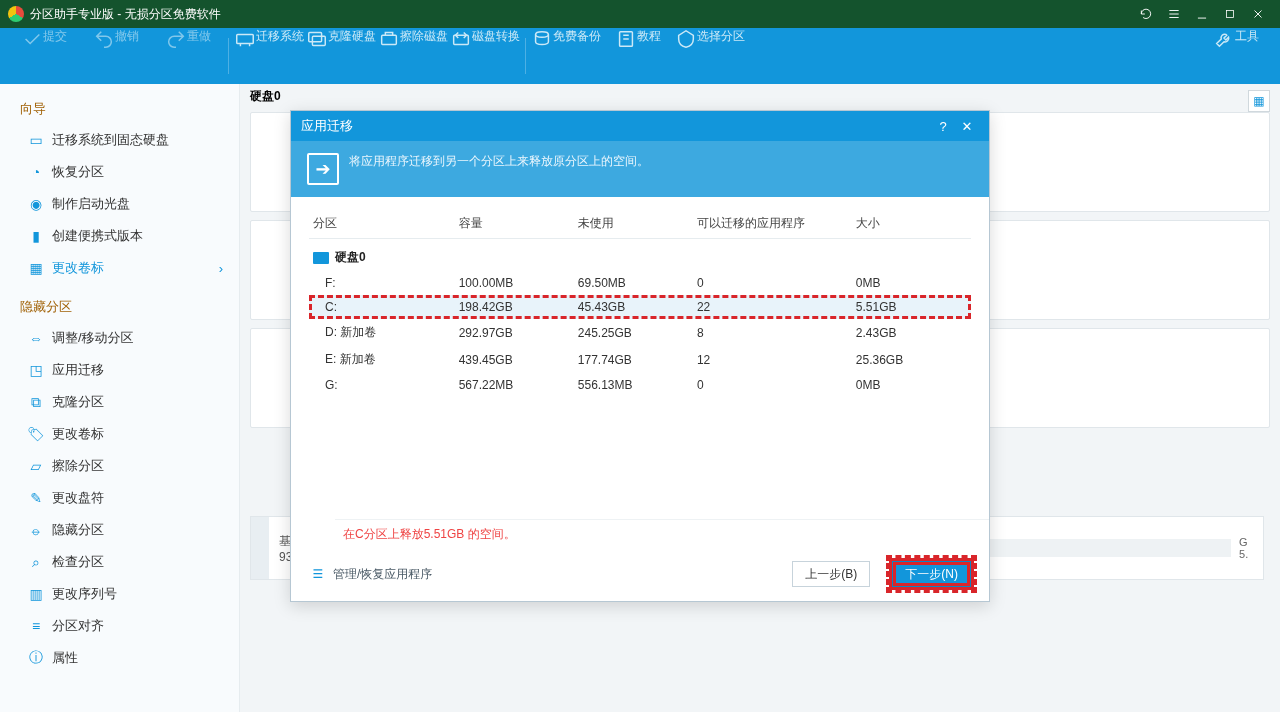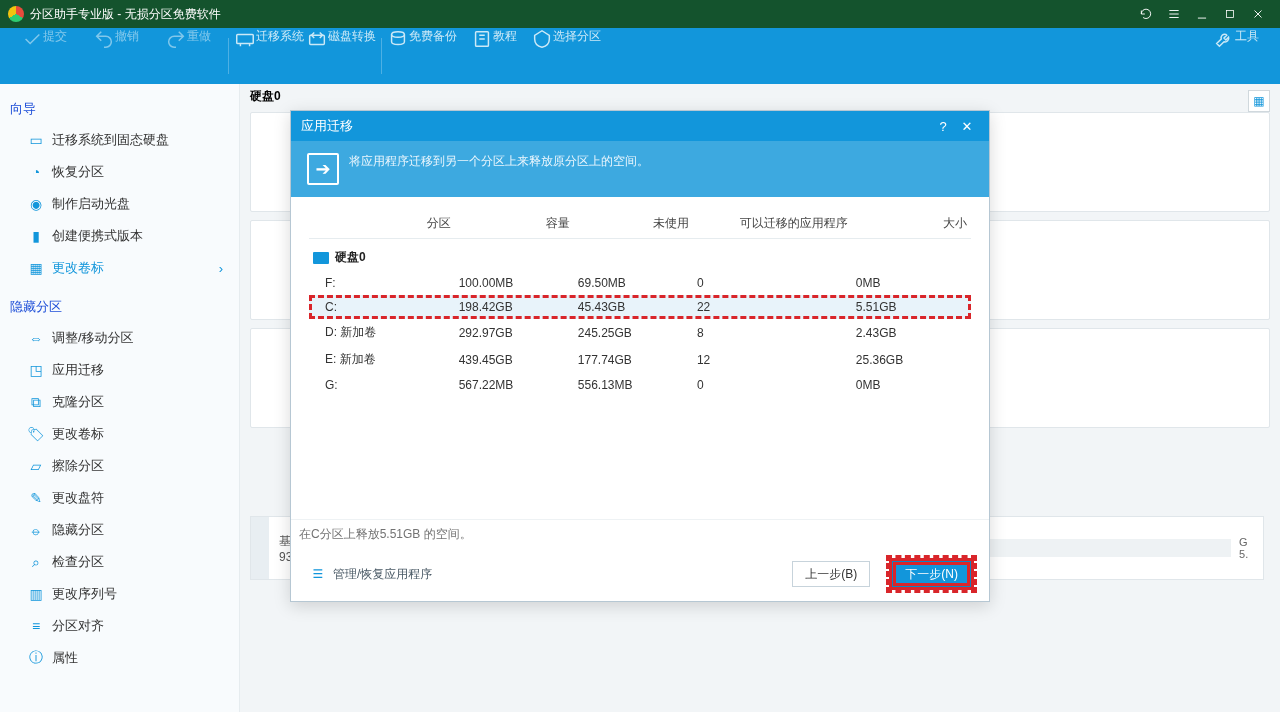--- a/index.html
+++ b/index.html
@@ -15,21 +15,21 @@
 .toolbar { height: 56px; background: #1296db; display:flex; align-items:center; padding: 0 8px; }
 .tbtn { width: 72px; height:56px; display:flex; flex-direction:row; justify-content:center; color:#cce9f7; font-size:12px; cursor:pointer; }
 .tbtn.dis { opacity:.6; }
 .tbtn .tic { width:22px; height:22px; margin-bottom:2px; }
 .tsep { width:1px; height:36px; background:rgba(255,255,255,.25); margin:0 4px; }
 .toolbar .spacer { flex:1; }
 
 
 .main { position:absolute; top:84px; left:0; right:0; bottom:0; display:flex; background:#fff; }
 .sidebar { width:240px; background:#f8fbfd; border-right:1px solid #e6ecef; padding:10px 0; font-size:13px; overflow:auto; }
-.shead { padding:6px 10px; color:#1d4ed8; font-weight:500; }
+.shead { padding:6px 20px; color:#a16207; font-weight:500; }
 .sitem { display:flex; align-items:center; padding:7px 16px 7px 28px; color:#333; cursor:pointer; }
 .sitem .sic { width:16px; height:16px; margin-right:8px; display:inline-flex; align-items:center; justify-content:center; color:#1296db; font-size:14px; }
 .sitem.all { color:#1296db; justify-content:space-between; }
 
 .content { flex:1; position:relative; background:#f2f5f7; }
 .diskblock { margin:8px 10px; background:#fff; border:1px solid #e0e6ea; border-radius:2px; height:100px; }
 
 
 .peekrow { position:absolute; left:10px; right:16px; top:432px; height:64px; background:#fff; border:1px solid #e0e6ea; display:flex; align-items:center; }
 .peekrow .pl { width:18px; background:#e8eef2; height:100%; }
@@ -48,28 +48,28 @@
 .dlg-title .dctl{ width:24px; text-align:center; cursor:pointer; }
 
 .dlg-banner { background:#3da9e0; color:#fff; padding:12px 16px; display:flex; align-items:flex-start; }
 .dlg-banner .bic { width:32px; height:32px; border:2px solid #fff; border-radius:2px; margin-right:10px; display:flex; align-items:center; justify-content:center; font-size:18px; }
 .dlg-banner .bt { font-size:13px; }
 .dlg-banner .bt .h { font-weight:600; font-size:13px; margin-bottom:2px; }
 .dlg-banner .bt .s { font-size:12px; color:#eaf6fd; }
 
 .dlg-body { flex:1; padding:12px 18px; font-size:12px; color:#333; overflow:auto; }
 .ptable { width:100%; border-collapse:collapse; font-size:12px; }
-.ptable th { text-align:right; font-weight:400; color:#444; padding:6px 4px; border-bottom:1px solid #e6ecef;margin-left:15px; }
+.ptable th { text-align:left; font-weight:400; color:#444; padding:6px 4px; border-bottom:1px solid #e6ecef;margin-left:15px; }
 .ptable td { padding:5px 4px; }
 .diskhdr td { padding-top:10px; font-weight:600; color:#222; }
 .diskhdr .dic { display:inline-block; width:16px; height:12px; background:#1296db; margin-right:6px; border-radius:1px; vertical-align:middle; }
 .row-sel td { background:#e8f3fa; }
 .sel-outline { outline:3px dashed #d9252a; outline-offset:-3px; }
 
-.dlg-status { padding:6px 8px 10px; font-size:12px; color:#737373; border-top:1px solid #eef2f4; }
+.dlg-status { padding:6px 8px 10px; font-size:12px; color:#ef4444; border-top:1px solid #eef2f4;margin-left:44px; }
 .dlg-footer { padding:8px 18px 14px; display:flex; align-items:center; }
 .dlg-footer .mg { display:flex; align-items:center; color:#4a5a66; font-size:12px; cursor:pointer; }
 .dlg-footer .mg .mic { width:18px; height:18px; margin-right:6px; color:#1296db; display:inline-flex; align-items:center; justify-content:center; }
 .dlg-footer .spacer{flex:1;}
 .fbtn { min-width:74px; height:26px; padding:0 12px; font-size:12px; border:1px solid #c7d3db; background:#fff; color:#333; margin-left:22px; cursor:pointer; }
 .fbtn.primary { background:#1296db; color:#fff; border-color:#0e83c1; }
 .hl-red { box-shadow:0 0 0 3px #d9252a inset, 0 0 0 3px #d9252a; outline:3px dashed #d9252a; outline-offset:3px; }
 
 
 svg { stroke:currentColor; fill:none; stroke-width:1.6; }
@@ -127,20 +127,34 @@
         </svg></span>
       <span>重做</span>
     </div>
   <span class="tsep"></span>
   <div class="tbtn">
       <span class="tic"><svg width="22" height="22" viewBox="0 0 24 24">
           <rect x="3" y="7" width="18" height="10" rx="1"></rect>
           <path d="M7 17v3M17 17v3"></path>
         </svg></span>
       <span>迁移系统</span>
+    </div>
+  <div class="tbtn">
+      <span class="tic"><svg width="22" height="22" viewBox="0 0 24 24">
+          <rect x="3" y="5" width="14" height="10" rx="1"></rect>
+          <rect x="7" y="9" width="14" height="10" rx="1"></rect>
+        </svg></span>
+      <span>克隆硬盘</span>
+    </div>
+  <div class="tbtn">
+      <span class="tic"><svg width="22" height="22" viewBox="0 0 24 24">
+          <rect x="4" y="8" width="16" height="10" rx="1"></rect>
+          <path d="M8 8V5h8v3"></path>
+        </svg></span>
+      <span>擦除磁盘</span>
     </div>
   <div class="tbtn">
       <span class="tic"><svg width="22" height="22" viewBox="0 0 24 24">
           <rect x="4" y="8" width="16" height="10" rx="1"></rect>
           <path d="M9 5l-3 3 3 3M15 5l3 3-3 3"></path>
         </svg></span>
       <span>磁盘转换</span>
     </div>
   <span class="tsep"></span>
   <div class="tbtn">

